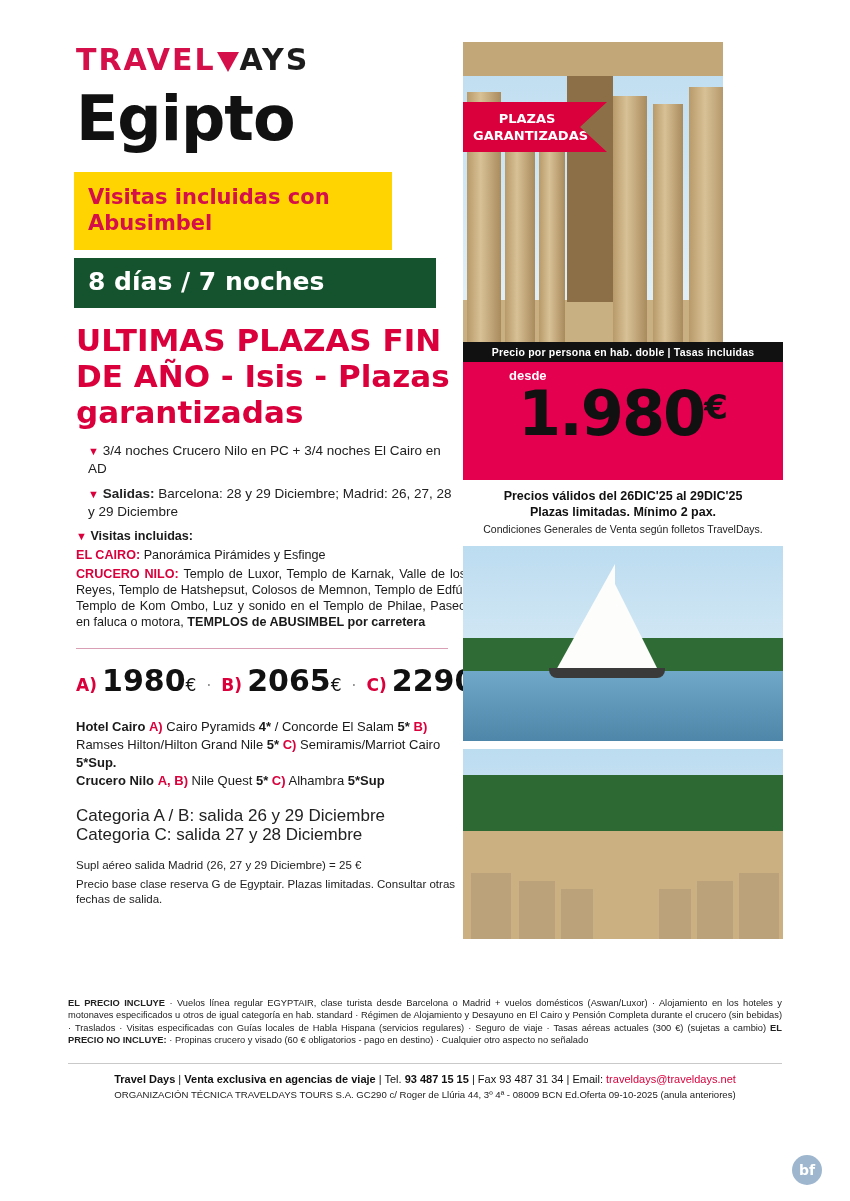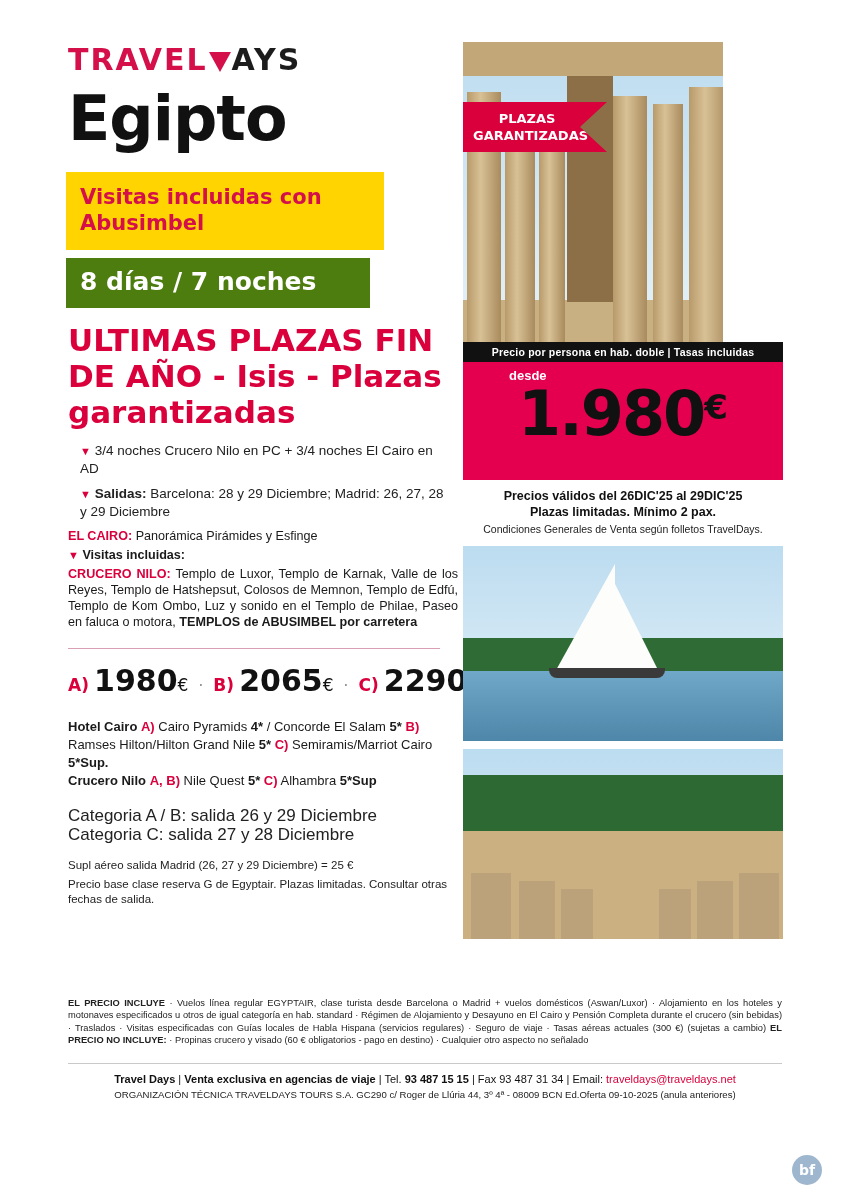--- a/index.html
+++ b/index.html
@@ -7,21 +7,21 @@
     width:850px;height:1201px;
     background:#ffffff;
     font-family:"Liberation Sans", sans-serif;
     color:#1a1a1a;
     position:relative;
     overflow:hidden;
   }
   .page{position:relative;width:850px;height:1201px;}
 
   
-  .left-col{position:absolute;left:68px;top:40px;width:390px;}
+  .left-col{position:absolute;left:76px;top:40px;width:390px;}
 
   
   .logo{position:relative;height:40px;margin-bottom:6px;}
   .logo-text{
     font-family:"DejaVu Sans", sans-serif;
     font-weight:bold;font-size:30px;letter-spacing:2px;
     color:#d40f4a;line-height:40px;white-space:nowrap;
   }
   .logo-text .dark{color:#1c1c1c;}
   .logo-tri{
@@ -40,25 +40,25 @@
 
   .yellow-band{
     background:#ffd400;color:#d40f4a;
     font-family:"DejaVu Sans", sans-serif;
     font-weight:bold;font-size:21px;line-height:26px;
     padding:12px 14px 14px 14px;
     width:318px;box-sizing:border-box;
     margin-left:-2px;
   }
   .red-band{
-    background:#4d7c0f;color:#ffffff;
+    background:#14532d;color:#ffffff;
     font-family:"DejaVu Sans", sans-serif;
     font-weight:bold;font-size:25px;line-height:30px;
     padding:9px 14px 11px 14px;
-    width:304px;box-sizing:border-box;
+    width:362px;box-sizing:border-box;
     margin:8px 0 0 -2px;
   }
 
   .headline{
     color:#d9003c;
     font-family:"DejaVu Sans", sans-serif;
     font-weight:bold;font-size:31px;line-height:36px;
     margin:14px 0 12px 0;
   }
 
@@ -183,26 +183,26 @@
     </div>
 
     <div class="para">
       <span class="tri-red">▼</span>
       <span class="bold">Salidas:</span>
       <span>Barcelona: 28 y 29 Diciembre; Madrid: 26, 27, 28 y 29 Diciembre</span>
     </div>
 
     <div class="visit-block">
       <div style="margin-bottom:3px;">
+        <span class="tri-red">▼</span>
+        <span class="bold">Visitas incluidas:</span>
+      </div>
+      <div style="margin-bottom:3px;">
         <span class="redb">EL CAIRO:</span>
         <span>Panorámica Pirámides y Esfinge</span>
-      </div>
-      <div style="margin-bottom:3px;">
-        <span class="tri-red">▼</span>
-        <span class="bold">Visitas incluidas:</span>
       </div>
       <div class="just">
         <span class="redb">CRUCERO NILO:</span>
         <span>Templo de Luxor,  Templo de Karnak, Valle de los Reyes,  Templo de Hatshepsut,  Colosos de Memnon,  Templo de Edfú,  Templo de Kom Ombo, Luz y sonido en el Templo de Philae,  Paseo en faluca o motora,</span>
         <span class="bold">TEMPLOS de ABUSIMBEL por carretera</span>
       </div>
     </div>
 
     <hr class="hr-thin">
 

